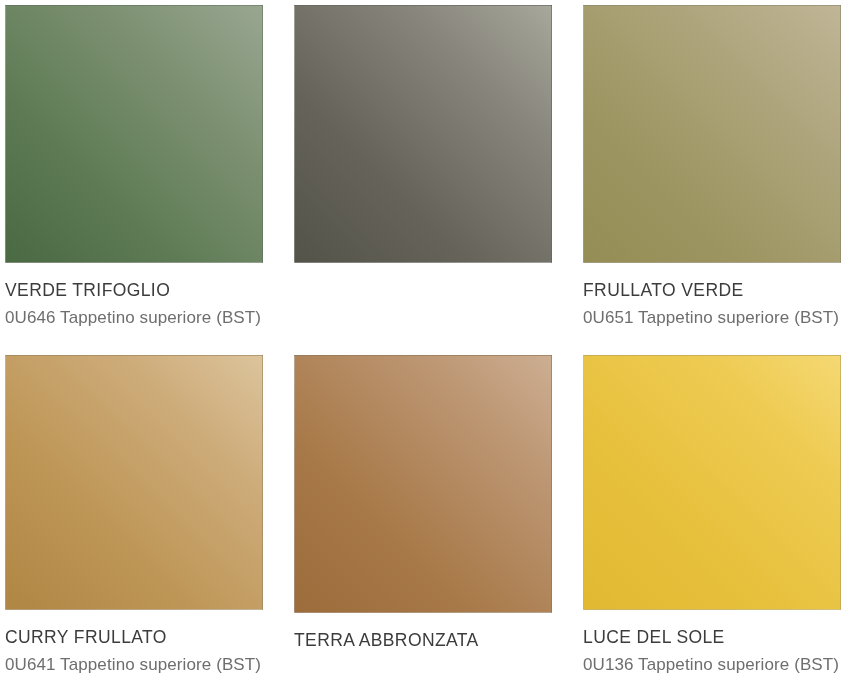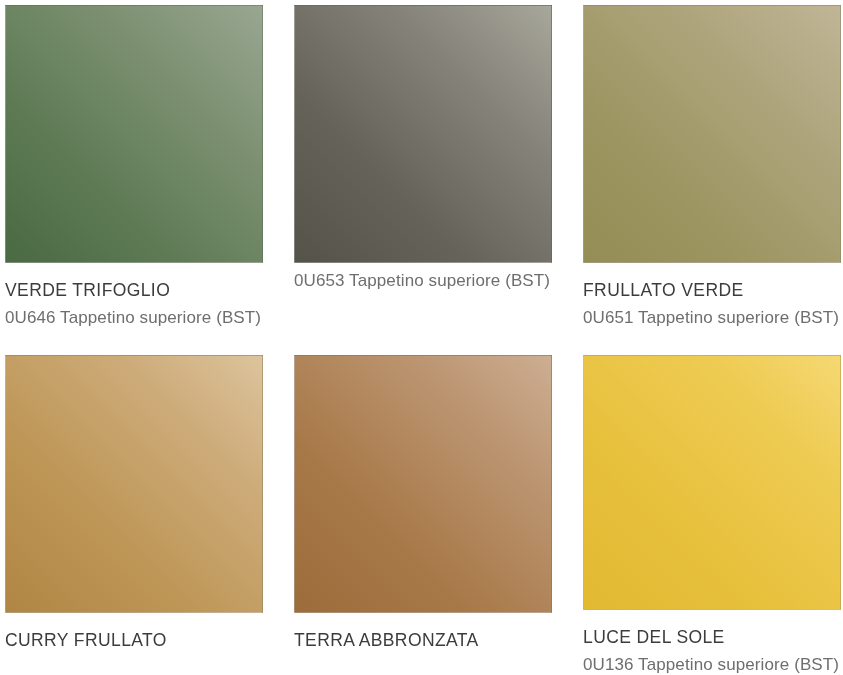--- a/index.html
+++ b/index.html
@@ -56,32 +56,32 @@
 <div class="palette-grid">
 
   <div class="swatch-card">
     <div class="swatch-chip" style="background: linear-gradient(to right top, rgb(74, 106, 68) 0%, rgb(93, 122, 84) 32%, rgb(124, 144, 113) 68%, rgb(153, 166, 145) 100%);"></div>
     <div class="swatch-name">VERDE TRIFOGLIO</div>
     <div class="swatch-code">0U646 Tappetino superiore (BST)</div>
   </div>
 
   <div class="swatch-card">
     <div class="swatch-chip" style="background: linear-gradient(to right top, rgb(84, 83, 74) 0%, rgb(101, 99, 90) 34%, rgb(133, 131, 122) 70%, rgb(168, 167, 155) 100%);"></div>
-    <div class="swatch-code">0U653 Tappetino superiore (BST)</div>
   </div>
 
   <div class="swatch-card">
     <div class="swatch-chip" style="background: linear-gradient(to right top, rgb(148, 141, 84) 0%, rgb(158, 150, 99) 34%, rgb(176, 166, 127) 72%, rgb(192, 181, 150) 100%);"></div>
     <div class="swatch-name">FRULLATO VERDE</div>
     <div class="swatch-code">0U651 Tappetino superiore (BST)</div>
   </div>
 
   <div class="swatch-card">
     <div class="swatch-chip" style="background: linear-gradient(to right top, rgb(176, 134, 68) 0%, rgb(189, 149, 85) 34%, rgb(205, 171, 121) 72%, rgb(220, 196, 156) 100%);"></div>
     <div class="swatch-name">CURRY FRULLATO</div>
+    <div class="swatch-code">0U641 Tappetino superiore (BST)</div>
   </div>
 
   <div class="swatch-card">
     <div class="swatch-chip" style="background: linear-gradient(to right top, rgb(156, 108, 59) 0%, rgb(168, 121, 72) 34%, rgb(187, 148, 112) 72%, rgb(205, 174, 146) 100%);"></div>
     <div class="swatch-name">TERRA ABBRONZATA</div>
   </div>
 
   <div class="swatch-card">
     <div class="swatch-chip" style="background: linear-gradient(to right top, rgb(226, 185, 49) 0%, rgb(231, 192, 60) 36%, rgb(238, 203, 82) 74%, rgb(245, 216, 115) 100%);"></div>
     <div class="swatch-name">LUCE DEL SOLE</div>

